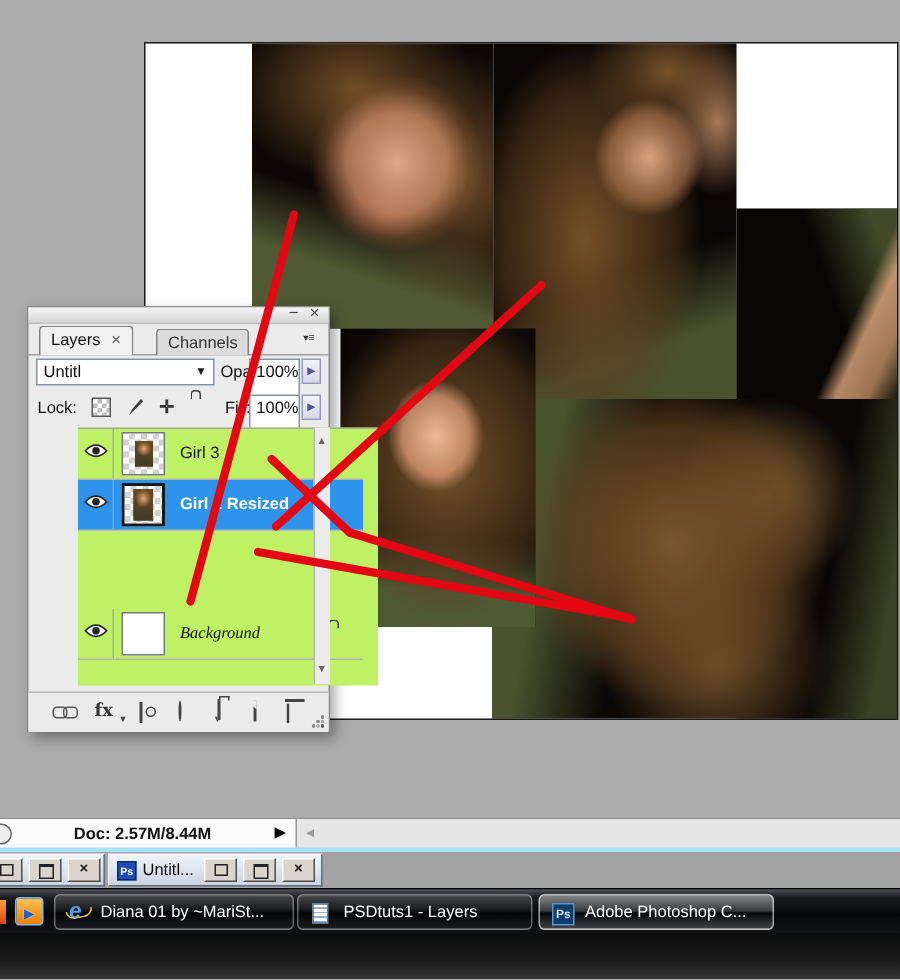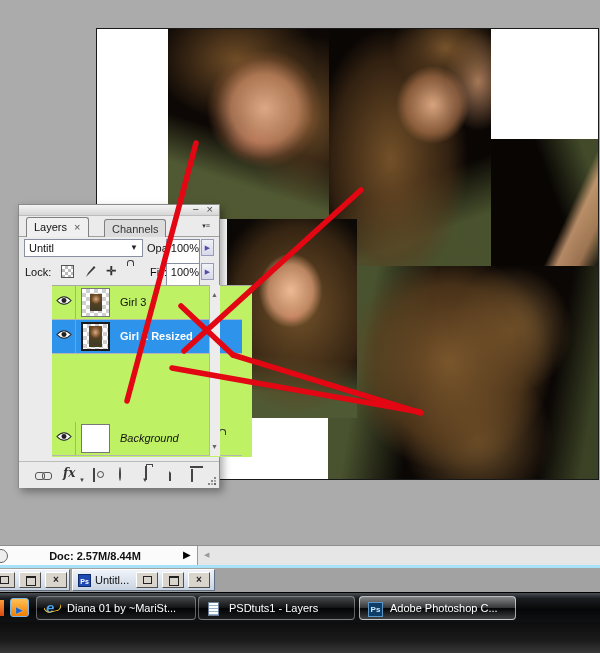--- a/index.html
+++ b/index.html
@@ -98,21 +98,21 @@
   .rowlock{position:absolute;left:166px;top:12px;}
   #vscroll{left:190px;top:80px;width:10px;height:171px;border-left:1px solid #b5b5b5;background:#ececec;
       font-size:7px;color:#666;text-align:center;}
   #vscroll .up{position:absolute;left:1px;top:6px;}
   #vscroll .dn{position:absolute;left:1px;top:158px;}
 
   #panel-footer{left:0;top:256px;width:100%;height:26px;border-top:1px solid #bcbcbc;background:#ebebeb;}
   .fico{position:absolute;top:5px;color:#4a4a4a;}
   .ring{display:inline-block;width:8px;height:6px;border:1.5px solid #555;border-radius:3px;}
   .ring+.ring{margin-left:-3px;}
-  .fxtxt{font-family:"DejaVu Serif",serif;font-style:italic;font-weight:bold;font-size:12px;color:#333;}
+  .fxtxt{font-family:"DejaVu Serif",serif;font-weight:bold;font-size:12px;color:#333;}
   .caret{font-size:6px;color:#444;position:relative;top:3px;}
   .maskico{width:13px;height:11px;border:1px solid #444;position:relative;background:#f5f5f5;}
   .maskico::before{content:"";position:absolute;left:3px;top:1.5px;width:5px;height:5px;border:1px solid #444;border-radius:50%;}
   .adjico{width:11px;height:11px;border:1px solid #444;border-radius:50%;background:linear-gradient(135deg,#f8f8f8 50%,#444 50%);}
   .foldico{width:13px;height:9px;border:1px solid #444;position:relative;background:#f0f0f0;margin-top:2px;}
   .foldico::before{content:"";position:absolute;left:0;top:-3px;width:5px;height:2px;border:1px solid #444;border-bottom:none;background:#f0f0f0;}
   .newico{width:10px;height:12px;border:1px solid #444;background:#fafafa;position:relative;}
   .newico::before{content:"";position:absolute;right:-1px;top:-1px;border:3px solid transparent;border-top-color:#ebebeb;border-right-color:#ebebeb;}
   .trashico{width:11px;height:11px;border:1px solid #444;border-top:none;border-radius:0 0 2px 2px;position:relative;background:#f2f2f2;}
   .trashico::before{content:"";position:absolute;left:-2px;top:-3px;width:13px;height:2px;background:#444;}
@@ -253,21 +253,21 @@
           <svg class="eye-svg" width="16" height="11" viewBox="0 0 18 12">
               <path d="M1 6 Q9 -2.5 17 6 Q9 14.5 1 6 Z" fill="#f8f8f8" stroke="#222" stroke-width="1.2"></path>
               <circle cx="9" cy="6" r="2.8" fill="#222"></circle>
             </svg>
         </div>
         <div class="thumb t2 selthumb">
             <div class="mini-photo"></div>
           </div>
         <span class="lname">Girl 2 Resized</span>
       </div>
-      <div class="lrow" style="top:136px;">
+      <div class="lrow" style="top:120px;font-family:Liberation Serif, serif;">
         <div class="eyecell">
           <svg class="eye-svg" width="16" height="11" viewBox="0 0 18 12">
               <path d="M1 6 Q9 -2.5 17 6 Q9 14.5 1 6 Z" fill="#f8f8f8" stroke="#222" stroke-width="1.2"></path>
               <circle cx="9" cy="6" r="2.8" fill="#222"></circle>
             </svg>
         </div>
         <div class="thumb white"></div>
         <span class="lname it">Background</span>
         <span class="rowlock"><span class="lockg"></span></span>
       </div>

